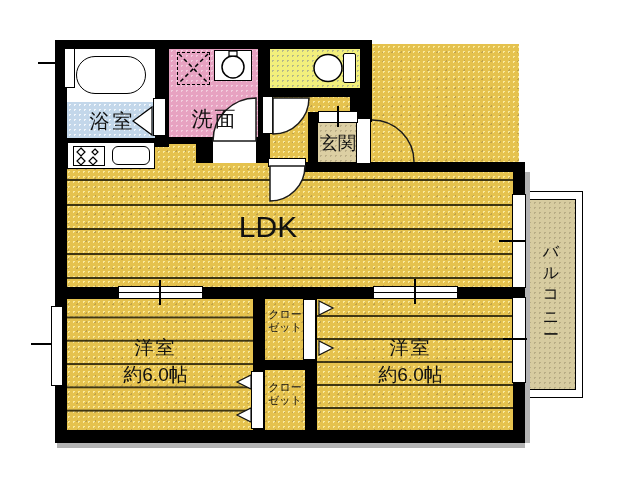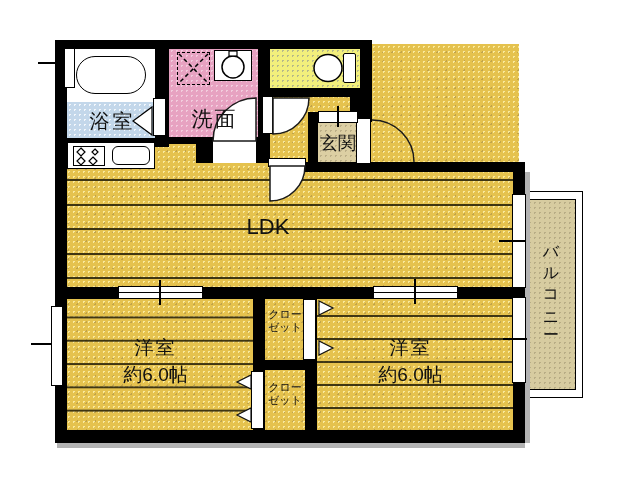--- a/index.html
+++ b/index.html
@@ -143,21 +143,21 @@
       <polygon points="251,375 251,389 237,382"></polygon>
         <polygon points="251,408 251,422 237,415"></polygon>
     </g>
   </svg>
 
   <div class="label" style="left:169px;top:105px;width:89px;font-size:21px;letter-spacing:2px;text-indent:2px">洗面</div>
   <div class="label" style="left:67px;top:108px;width:88px;font-size:20px;letter-spacing:3px;text-indent:3px">浴室</div>
   <div class="label" style="left:318px;top:131px;width:40px;font-size:18px">玄関</div>
 
   <div class="label" style="left:168px;top:213px;width:200px;line-height:27px">
-    <div style="font-size:22px">LDK</div>
+    <div style="font-size:30px">LDK</div>
   </div>
 
   <div class="label" style="left:58px;top:334px;width:195px;line-height:27px">
     <div style="font-size:19px;letter-spacing:2px">洋室</div>
     <div style="font-size:19px">約6.0帖</div>
   </div>
 
   <div class="label" style="left:313px;top:334px;width:195px;line-height:27px">
     <div style="font-size:19px;letter-spacing:2px">洋室</div>
     <div style="font-size:19px">約6.0帖</div>

